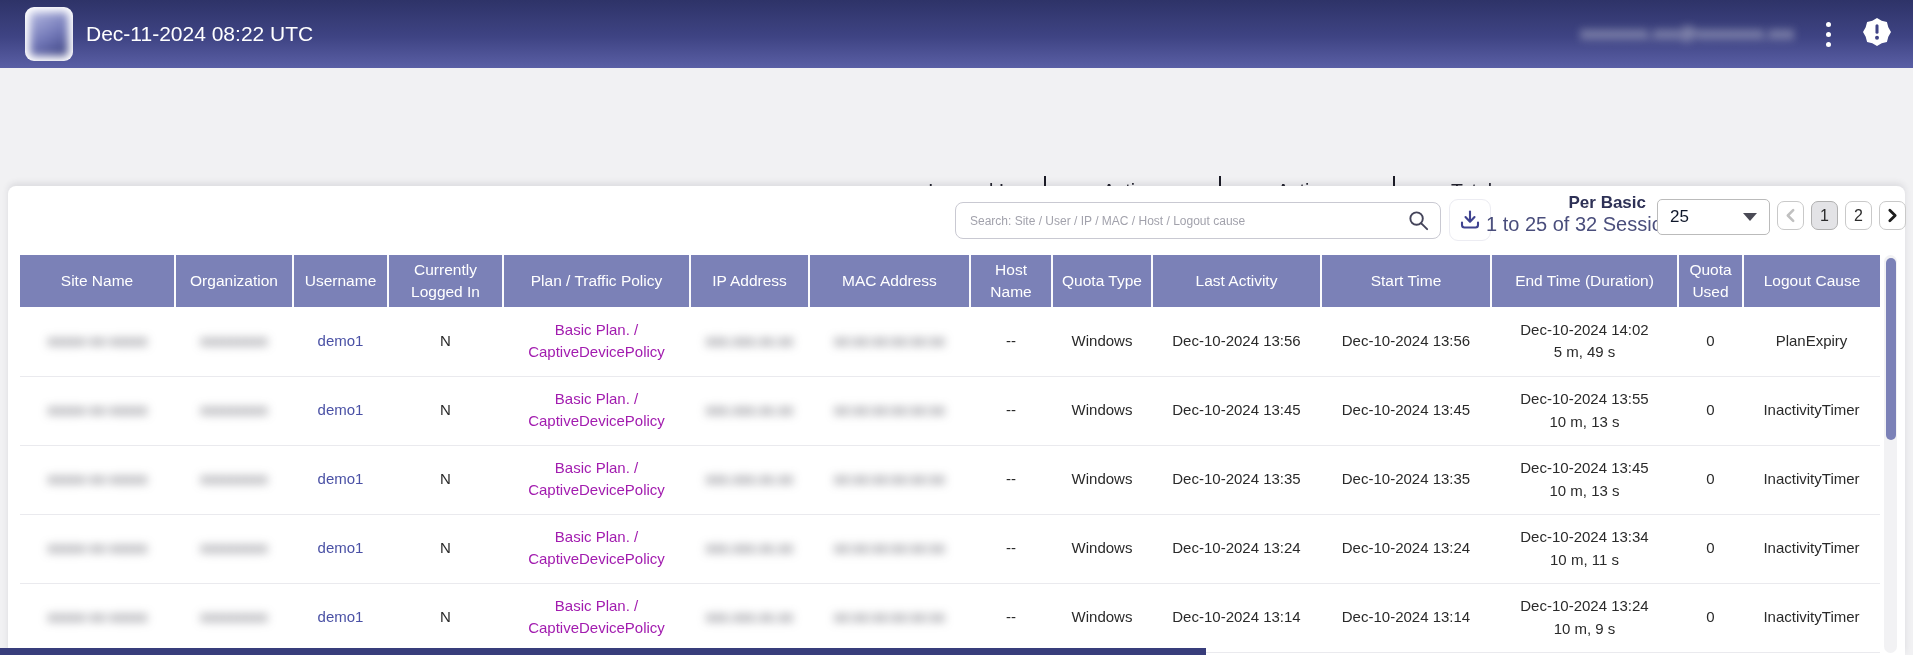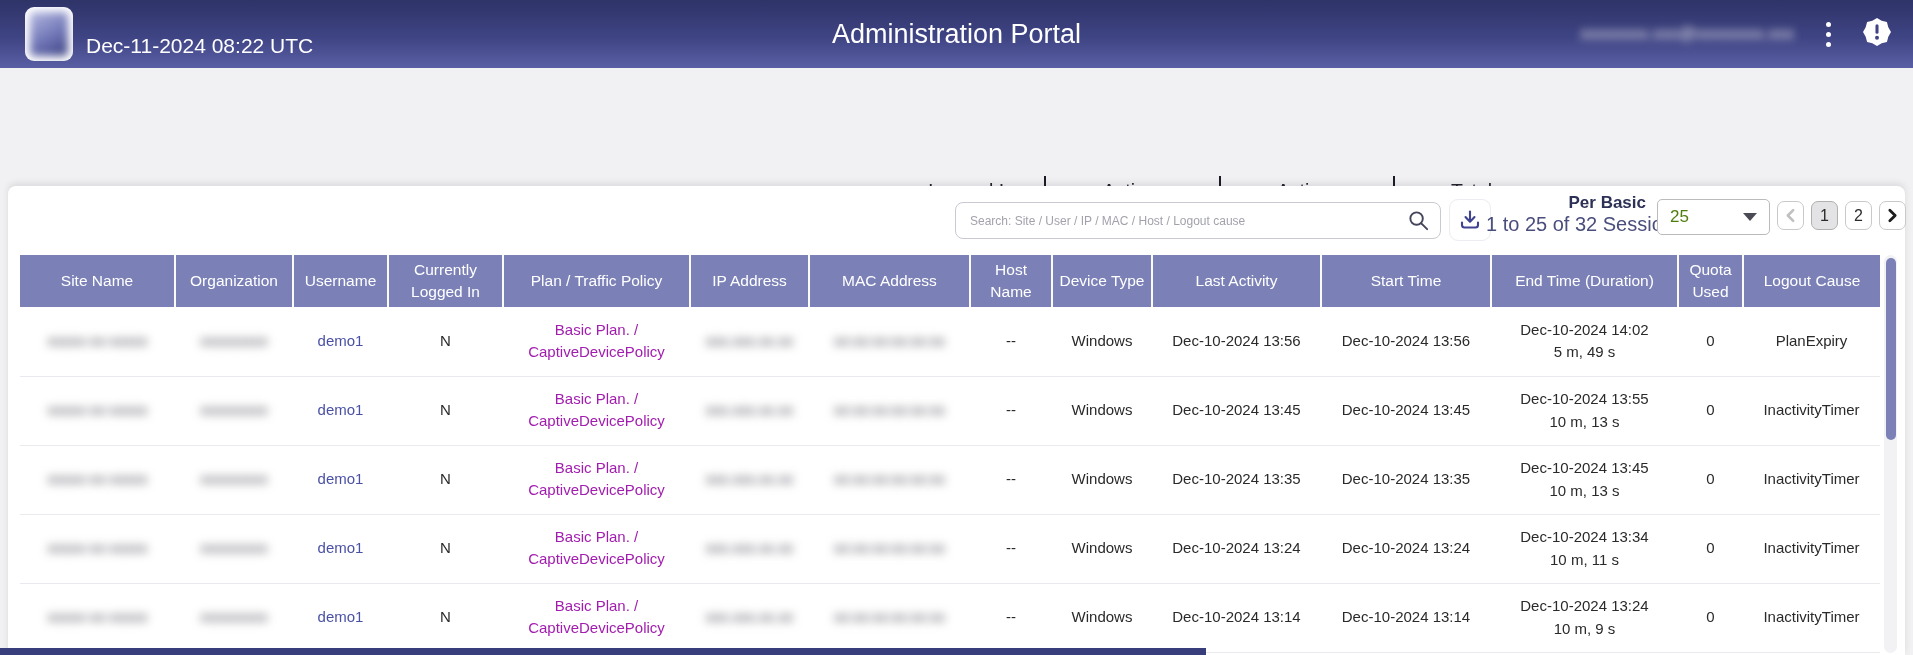--- a/index.html
+++ b/index.html
@@ -5,21 +5,21 @@
   *{box-sizing:border-box;margin:0;padding:0}
   html,body{width:1913px;height:655px;overflow:hidden;background:#f1f1f3;
     font-family:"Liberation Sans",sans-serif}
   
   .topbar{position:absolute;left:0;top:0;width:1913px;height:68px;
     background:linear-gradient(180deg,#2e3368 0%,#3f4484 55%,#5a5fa5 100%)}
   .logo{position:absolute;left:25px;top:7px;width:48px;height:54px;background:#fff;
     border-radius:9px;padding:5px;overflow:hidden}
   .logo-blob{width:100%;height:100%;border-radius:4px;filter:blur(4px);
     background:linear-gradient(150deg,#aeb3dd 5%,#7177b7 55%,#414786 95%)}
-  .topbar-date{position:absolute;left:86px;top:12px;height:68px;display:flex;align-items:center;
+  .topbar-date{position:absolute;left:86px;top:0;height:68px;display:flex;align-items:center;
     color:#fff;font-size:21px}
   .topbar-title{position:absolute;left:50%;top:0;transform:translateX(-50%);height:68px;
     display:flex;align-items:center;color:#fff;font-size:27px}
   .topbar-right{position:absolute;right:22px;top:0;height:68px;display:flex;align-items:center;gap:28px}
   .email{color:#eceded;font-size:17px;filter:blur(4px)}
   .kebab{display:flex;flex-direction:column;gap:5px;padding:4px;cursor:pointer}
   .kebab i{width:5px;height:5px;border-radius:50%;background:#fff}
   
   .navband{position:absolute;top:68px;left:0;width:1913px;height:118px;background:#f1f1f3}
   .tabs{position:absolute;left:30px;top:148px;height:110px;display:flex;gap:47px;align-items:center}
@@ -52,21 +52,21 @@
     padding:0 42px 0 14px;font-size:12px;color:#333;font-family:inherit;background:#fff}
   .search-input::placeholder{color:#a2a2ac}
   .search-icon{position:absolute;right:11px;top:7px;cursor:pointer}
   .download-btn{position:absolute;left:1441px;top:13px;width:42px;height:42px;background:#fff;
     border:1px solid #ececf2;border-radius:9px;display:flex;align-items:center;justify-content:center;cursor:pointer}
   .perpage{position:absolute;left:1478px;top:7px;width:160px;text-align:right}
   .perpage .t1{font-size:17px;font-weight:bold;color:#2e3156}
   .perpage .t2{font-size:20px;color:#4a4e7c;white-space:nowrap}
   .size-select{position:absolute;left:1649px;top:13px;width:113px;height:36px;border:1px solid #bbb;
     border-radius:5px;display:flex;align-items:center;justify-content:space-between;
-    padding:6px 12px;font-size:17px;color:#4d7c0f;background:#fff;cursor:pointer}
+    padding:6px 12px;font-size:17px;color:#0f172a;background:#fff;cursor:pointer}
   .caret{width:0;height:0;border-left:7px solid transparent;border-right:7px solid transparent;
     border-top:8px solid #4a4a55}
   .pagination{position:absolute;left:1769px;top:15px;display:flex;gap:7px;align-items:center}
   .page-btn{min-width:27px;height:29px;border:1px solid #c9c9c9;border-radius:7px;background:#fff;
     display:flex;align-items:center;justify-content:center;font-size:16px;color:#2b2b2b;
     padding:0 6px;font-family:inherit;cursor:pointer}
   .page-btn.active{background:#e3e3e6;border-color:#b0b0b0}
   .page-btn svg{display:block}
   
   table.sessions{position:absolute;left:12px;top:69px;width:1860px;border-collapse:collapse;table-layout:fixed}
@@ -83,21 +83,20 @@
   .footer-strip{position:absolute;left:0;bottom:0;width:1206px;height:7px;background:#383d7b}
 </style>
 </head>
 <body>
 
 <div class="topbar">
   <div class="logo">
     <div class="logo-blob"></div>
   </div>
   <div class="topbar-date">Dec-11-2024 08:22 UTC</div>
-  <div class="topbar-title">Administration Portal</div>
   <div class="topbar-right">
     <span class="email">xxxxxxxx.xxx@xxxxxxxx.xxx</span>
     <div class="kebab">
         <i></i>
         <i></i>
         <i></i>
       </div>
     <div class="seal">
       <svg width="28" height="28" viewBox="0 0 24 24">
         <polygon fill="#ffffff" points="24,12 21.7,16.02 20.49,20.49 16.02,21.7 12,24 7.98,21.7 3.51,20.49 2.3,16.02 0,12 2.3,7.98 3.51,3.51 7.98,2.3 12,0 16.02,2.3 20.49,3.51 21.7,7.98"></polygon>
@@ -235,21 +234,21 @@
       <thead>
         <tr>
           <th>Site Name</th>
           <th>Organization</th>
           <th>Username</th>
           <th>Currently Logged In</th>
           <th>Plan / Traffic Policy</th>
           <th>IP Address</th>
           <th>MAC Address</th>
           <th>Host Name</th>
-          <th>Device Type</th>
+          <th>Quota Type</th>
           <th>Last Activity</th>
           <th>Start Time</th>
           <th>End Time (Duration)</th>
           <th>Quota Used</th>
           <th>Logout Cause</th>
         </tr>
       </thead>
       <tbody>
         <tr>
           <td><span class="blur">xxxxx-xx-xxxxx</span></td>

